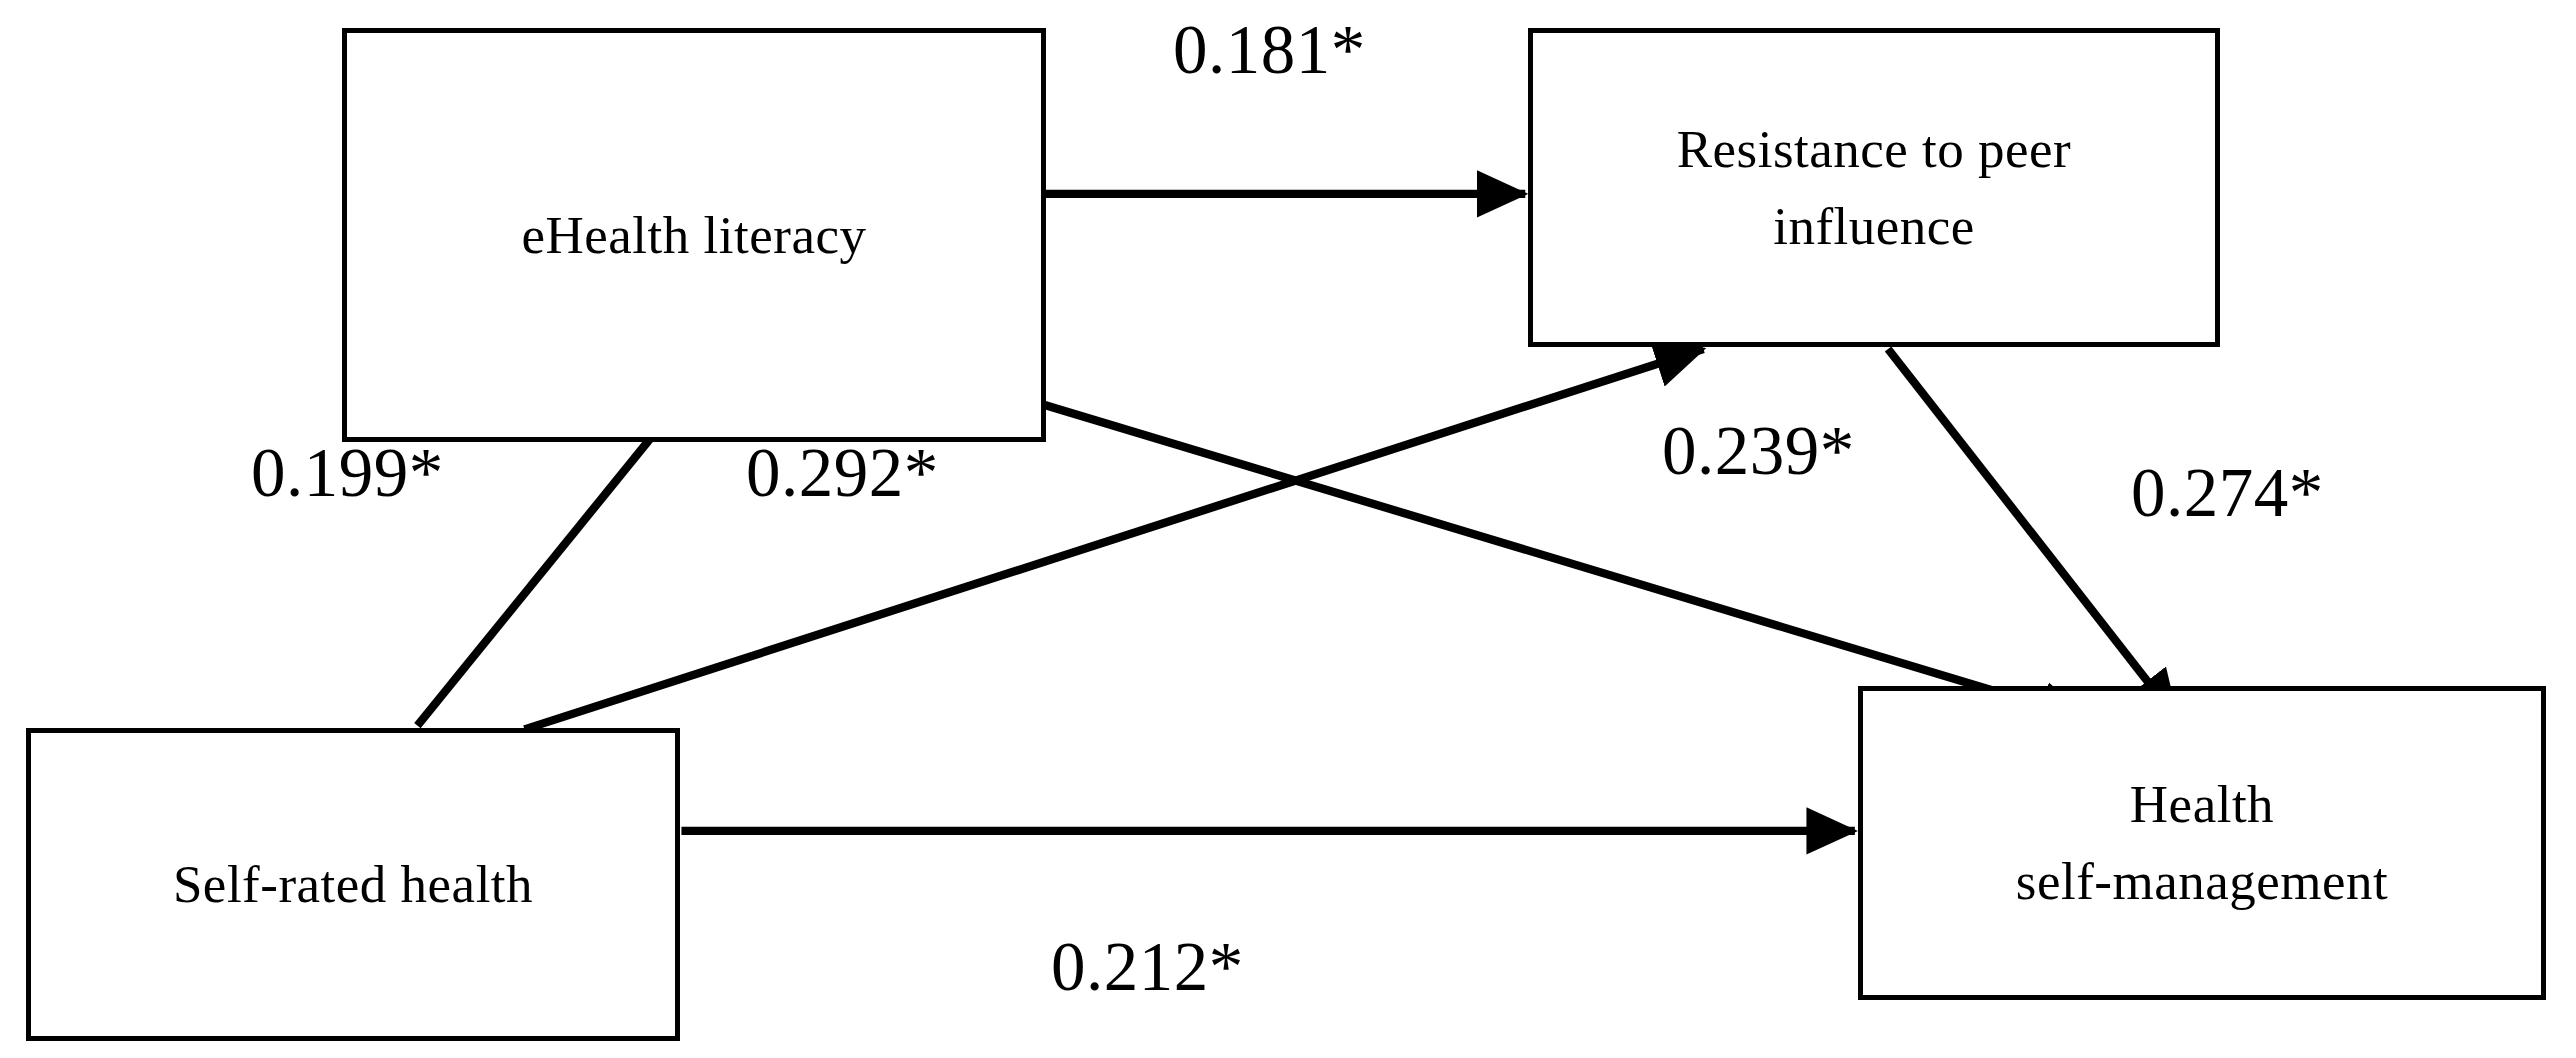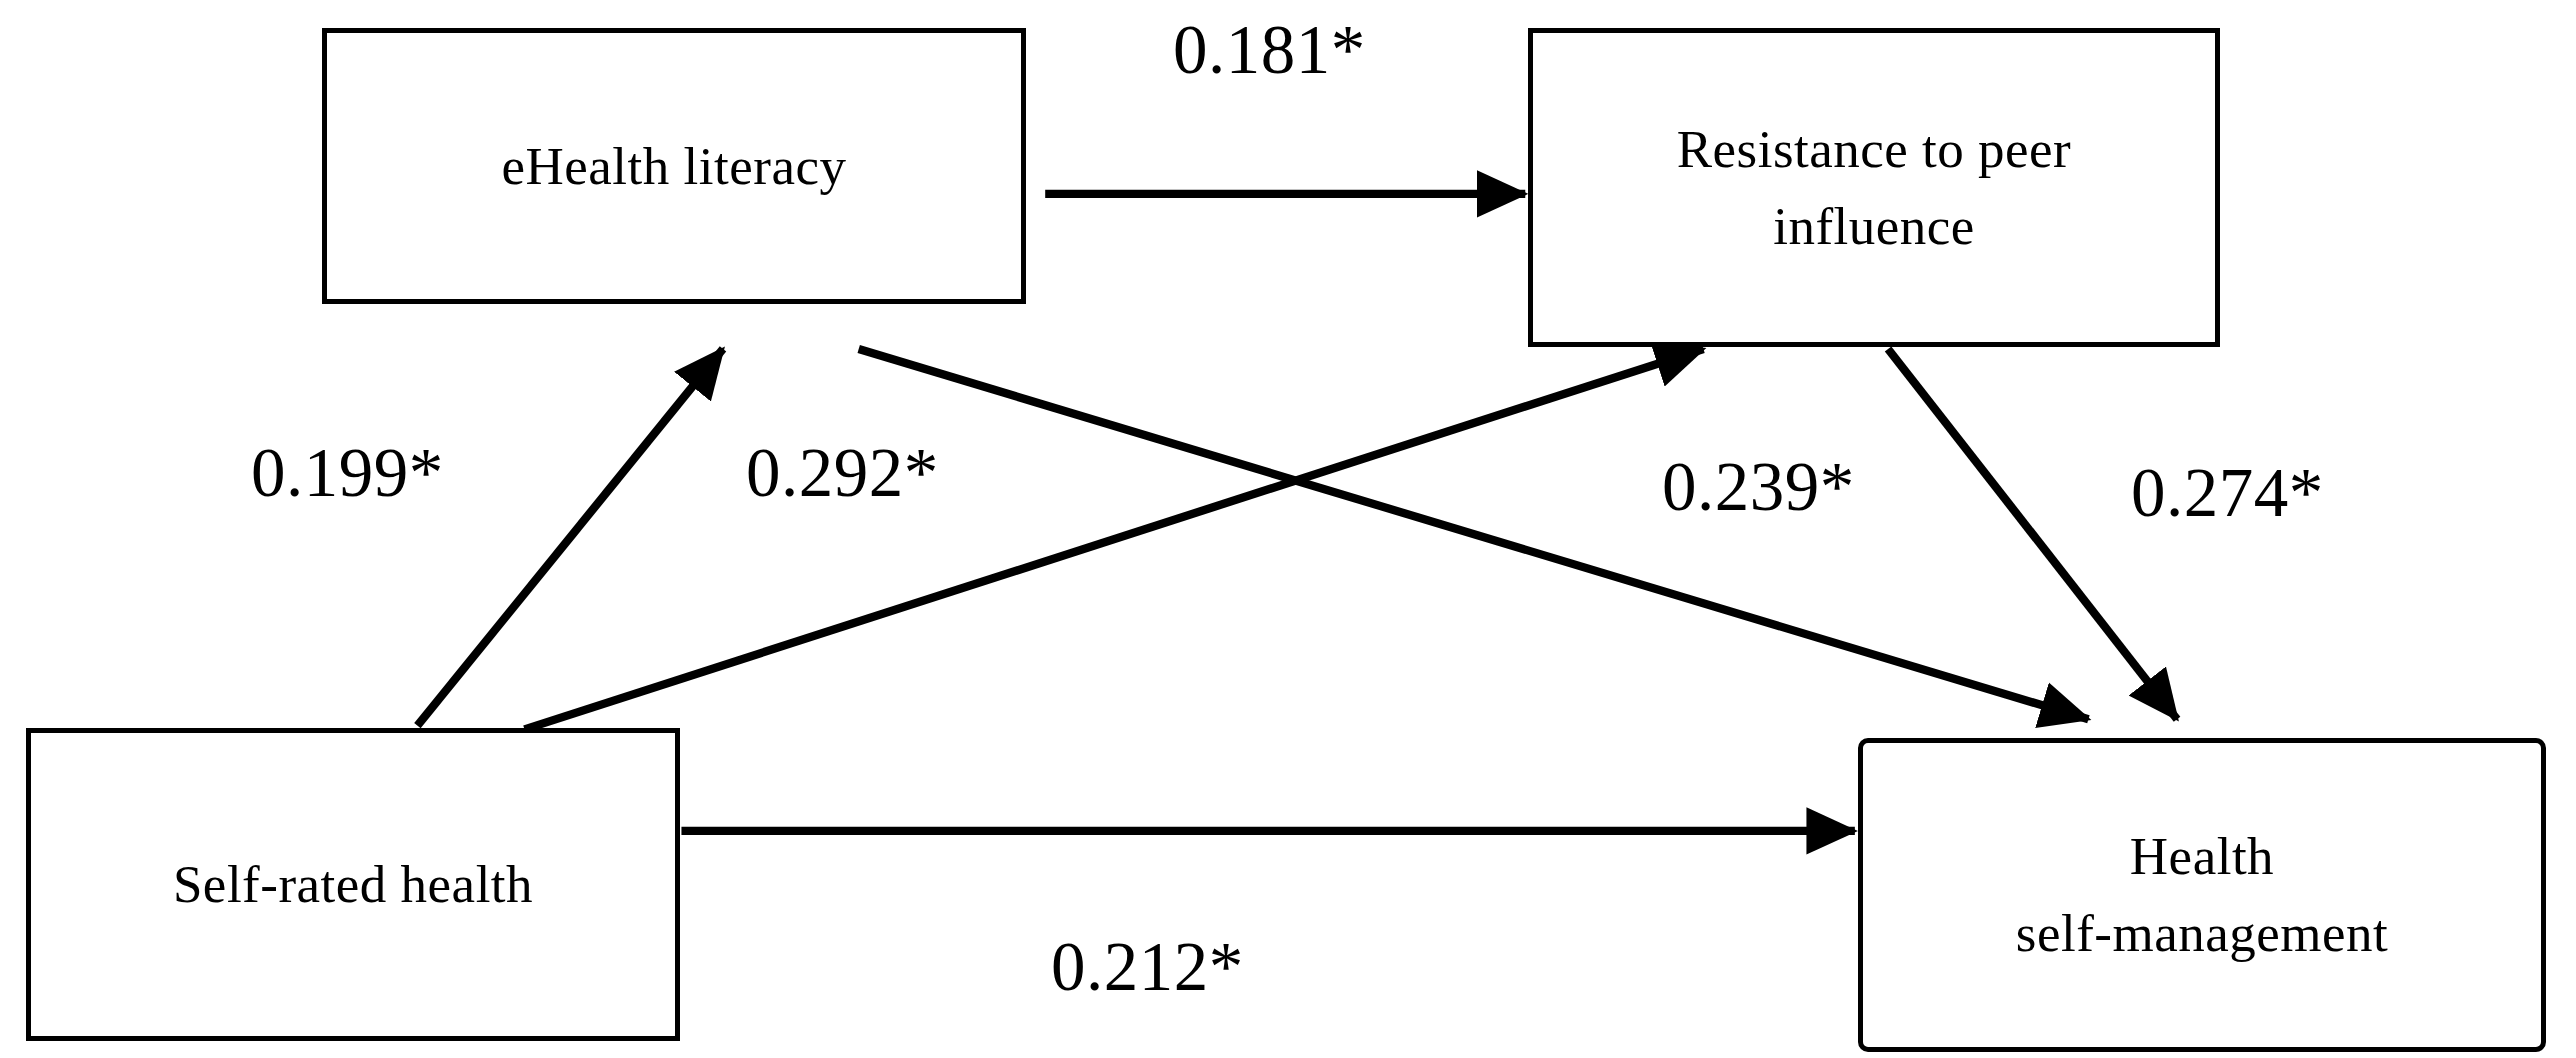--- a/index.html
+++ b/index.html
@@ -71,44 +71,44 @@
 
     <line x1="930" y1="378" x2="2262" y2="779" stroke="#000000" stroke-width="9" marker-end="url(#arrowhead)"></line>
 
     <line x1="568" y1="790" x2="1845" y2="378" stroke="#000000" stroke-width="9" marker-end="url(#arrowhead)"></line>
 
     <line x1="2045" y1="378" x2="2358" y2="779" stroke="#000000" stroke-width="9" marker-end="url(#arrowhead)"></line>
 
     <line x1="738" y1="900" x2="2009" y2="900" stroke="#000000" stroke-width="9" marker-end="url(#arrowhead)"></line>
   </svg>
 
-  <div class="node-box" style="left:322px; top:28px; width:704px; height:276px;">
+  <div class="node-box" style="left:342px; top:28px; width:704px; height:414px;">
     <span class="node-label">eHealth literacy</span>
   </div>
 
   <div class="node-box" style="left:26px; top:728px; width:654px; height:313px;">
     <span class="node-label">Self-rated health</span>
   </div>
 
   <div class="node-box" style="left:1528px; top:28px; width:692px; height:319px;">
     <span class="node-label">Resistance to peer
 influence</span>
   </div>
 
-  <div class="node-box" style="left:1858px; top:738px; width:688px; height:314px;border-radius:10px;">
+  <div class="node-box" style="left:1858px; top:686px; width:688px; height:314px;">
     <span class="node-label">Health
 self-management</span>
   </div>
 
   <span class="edge-label" style="left:1173px; top:11px;">0.181*</span>
 
   <span class="edge-label" style="left:251px; top:434px;">0.199*</span>
 
   <span class="edge-label" style="left:746px; top:434px;text-align:center;">0.292*</span>
 
-  <span class="edge-label" style="left:1662px; top:448px;text-align:right;">0.239*</span>
+  <span class="edge-label" style="left:1662px; top:412px;text-align:right;">0.239*</span>
 
   <span class="edge-label" style="left:2131px; top:454px;">0.274*</span>
 
   <span class="edge-label" style="left:1051px; top:928px;">0.212*</span>
 
 </div>
 
 
 </body></html>

